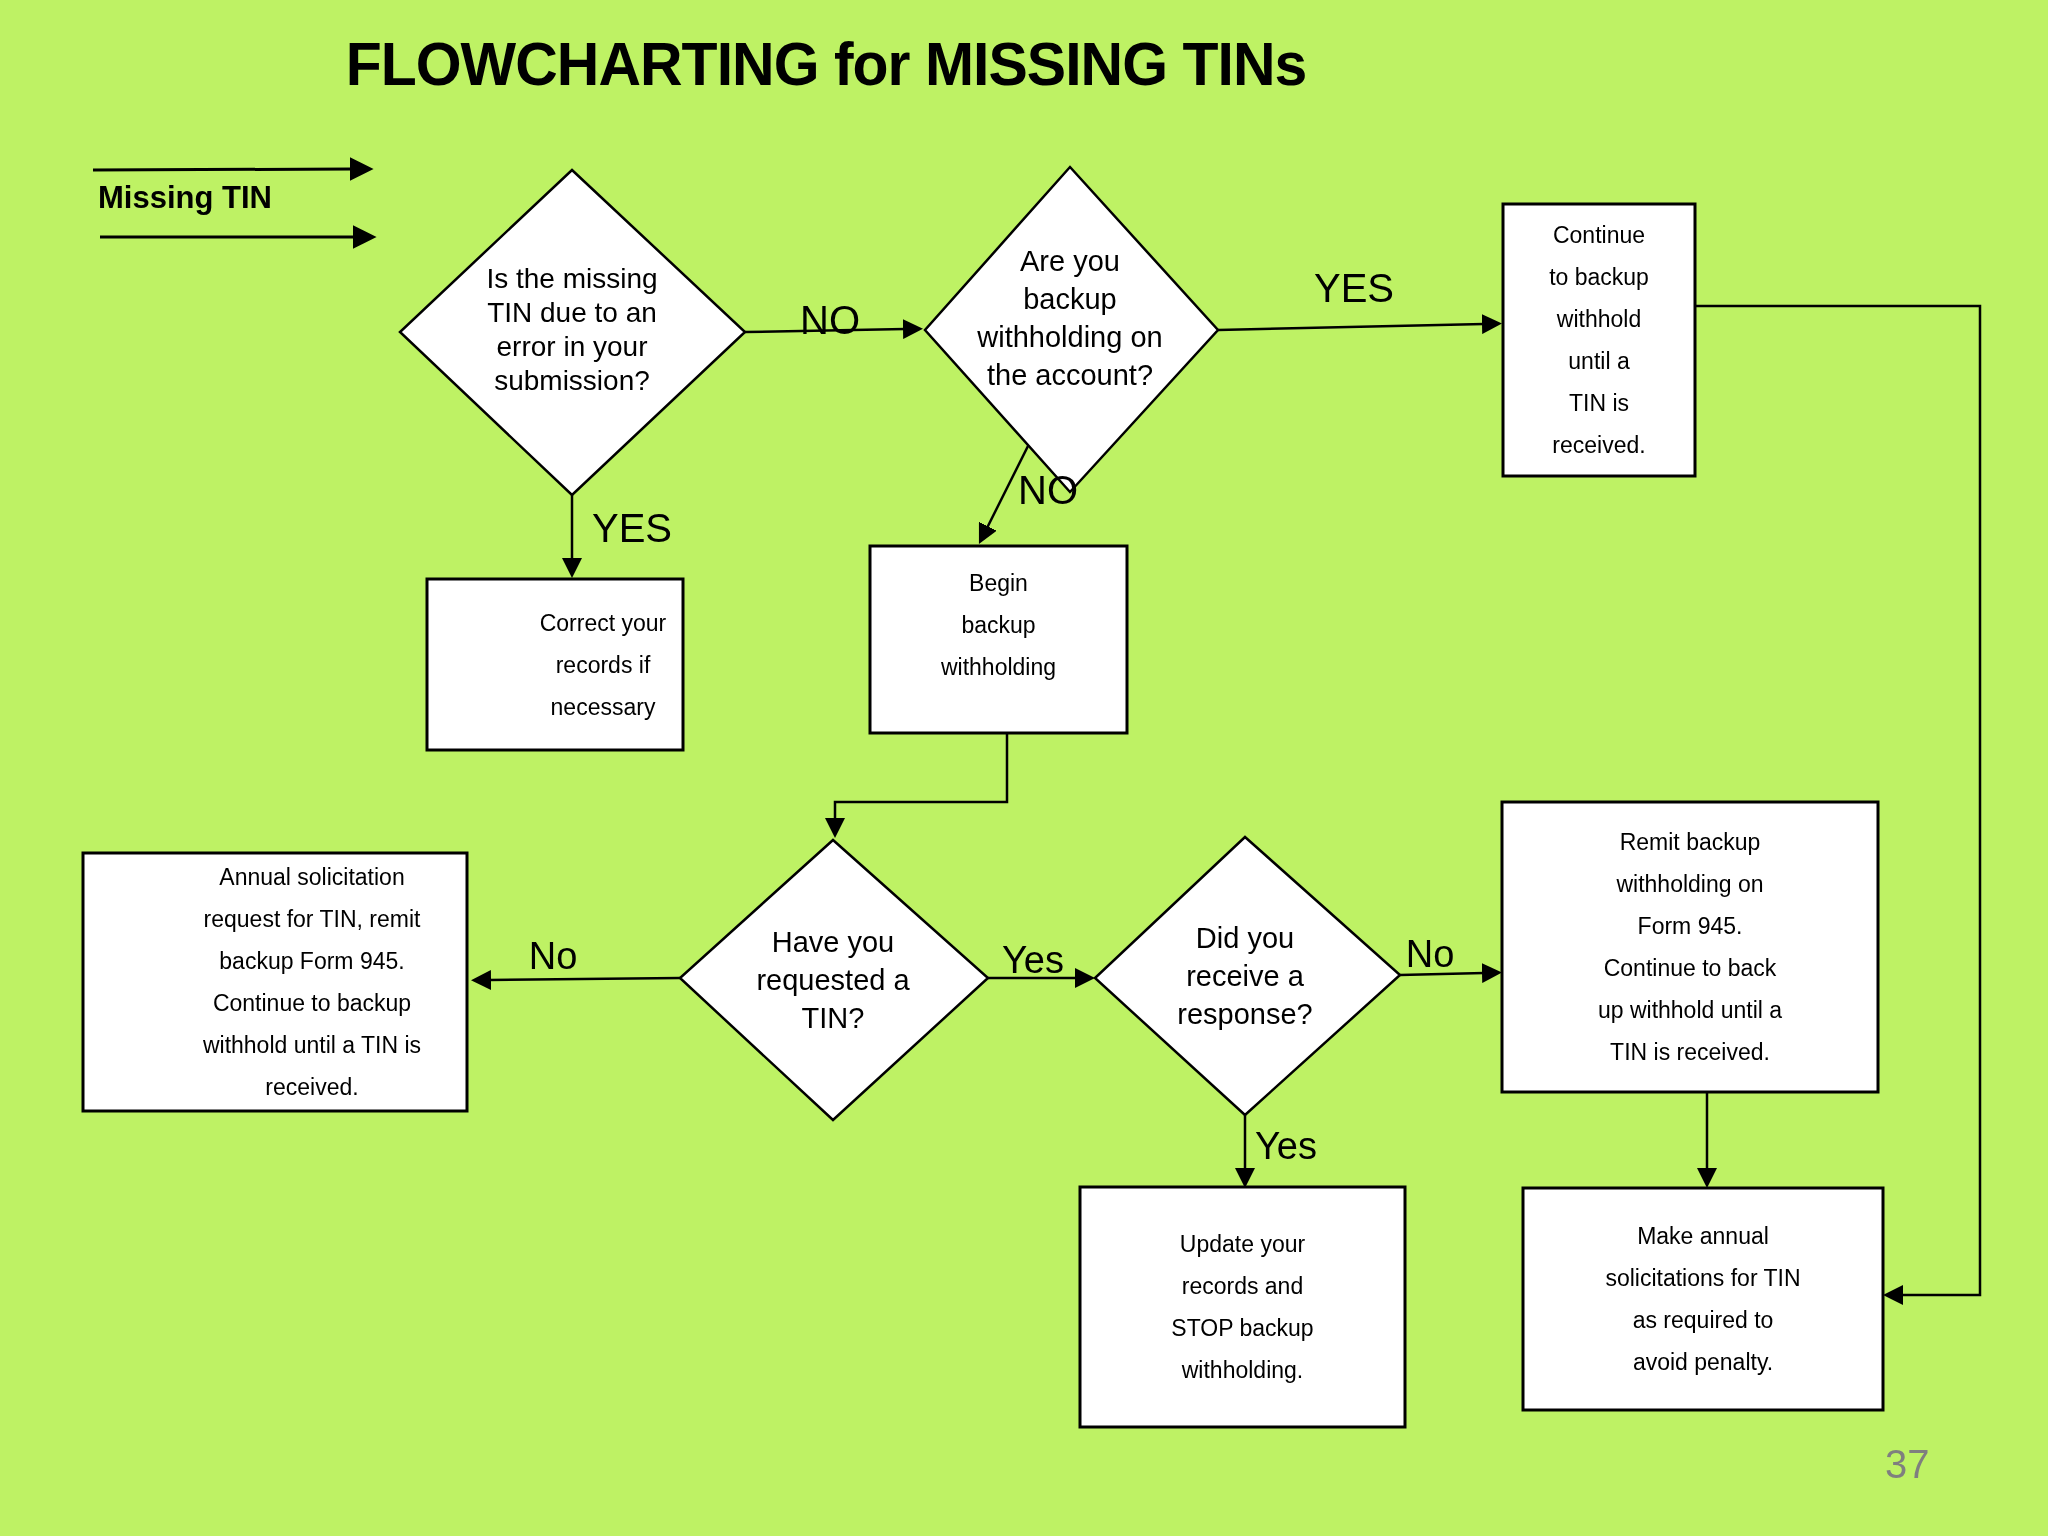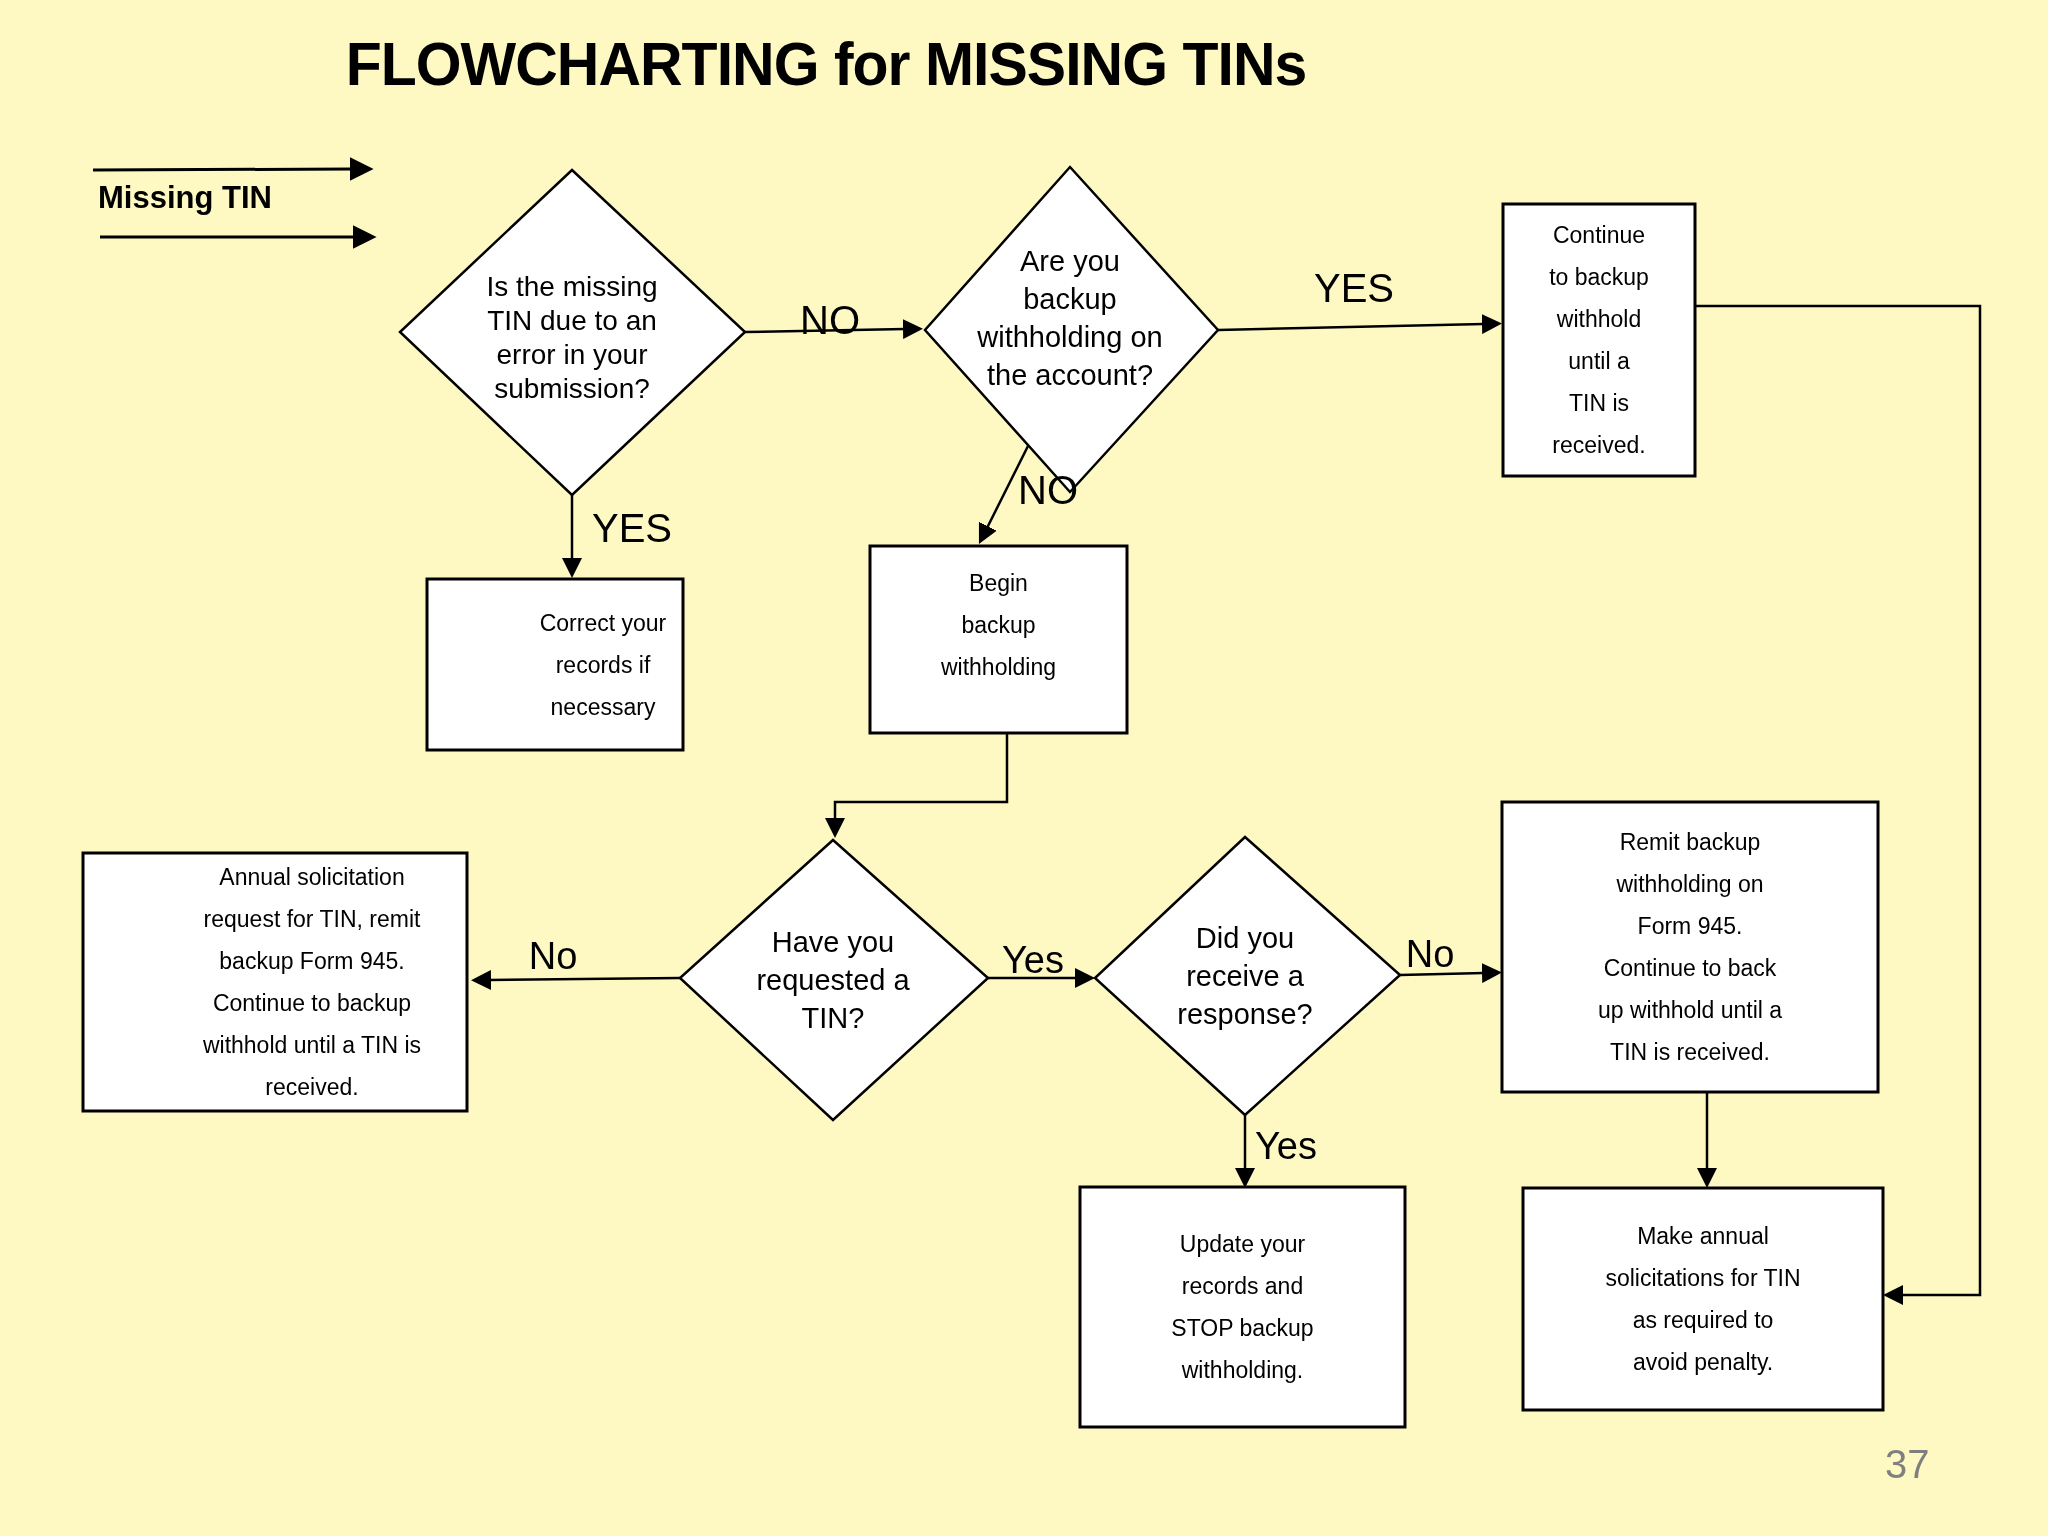--- a/index.html
+++ b/index.html
@@ -1,19 +1,19 @@
 <!DOCTYPE html>
 <html><head>
 <meta charset="utf-8">
 <style>
   html,body{margin:0;padding:0;background:#fff;}
   #slide{
     position:relative;
     width:2048px;height:1536px;
-    background:#fef9c3;
+    background:#bef264;
     font-family:"Liberation Sans", sans-serif;
     overflow:hidden;
   }
   #chart-svg{position:absolute;left:0;top:0;width:2048px;height:1536px;}
   .txt{
     position:absolute;
     display:flex;align-items:center;justify-content:center;
     text-align:center;
     white-space:pre-line;
     color:#000;
@@ -82,21 +82,21 @@
     <rect x="83" y="853" width="384" height="258" fill="#fff" stroke="#000" stroke-width="3"></rect>
     <rect x="1502" y="802" width="376" height="290" fill="#fff" stroke="#000" stroke-width="3"></rect>
     <rect x="1080" y="1187" width="325" height="240" fill="#fff" stroke="#000" stroke-width="3"></rect>
     <rect x="1523" y="1188" width="360" height="222" fill="#fff" stroke="#000" stroke-width="3"></rect>
   </svg>
 
   <div id="page-title">FLOWCHARTING for MISSING TINs</div>
   <div id="entry-label">Missing TIN</div>
   <div id="page-number">37</div>
 
-  <div class="txt d1-txt" style="left:432px;top:248px;width:280px;height:180px;">Is the missing
+  <div class="txt d1-txt" style="left:432px;top:240px;width:280px;height:180px;">Is the missing
 TIN due to an
 error in your
 submission?</div>
   <div class="txt diamond-txt" style="left:930px;top:238px;width:280px;height:160px;">Are you
 backup
 withholding on
 the account?</div>
   <div class="txt diamond-txt" style="left:693px;top:902px;width:280px;height:156px;">Have you
 requested a
 TIN?</div>

